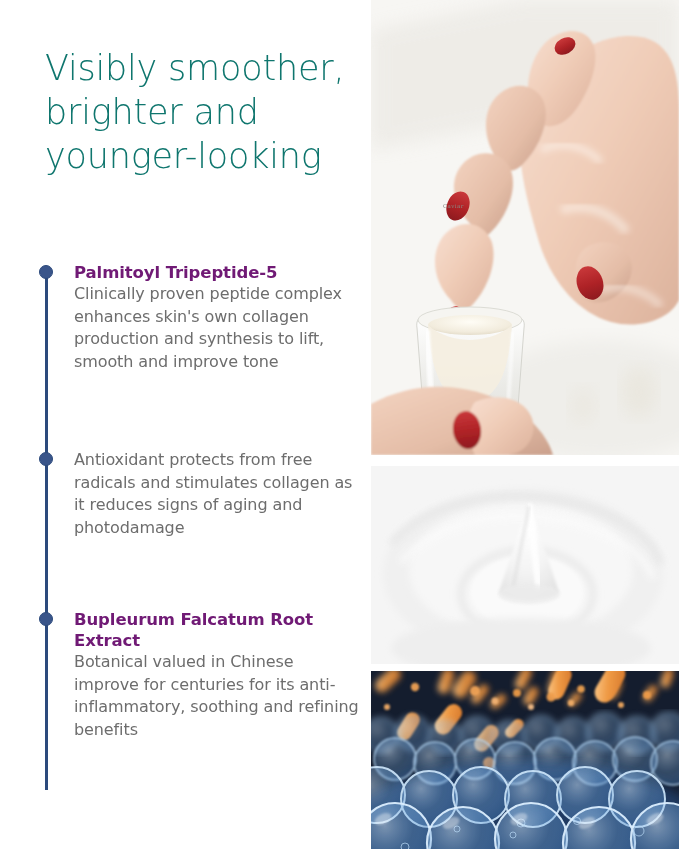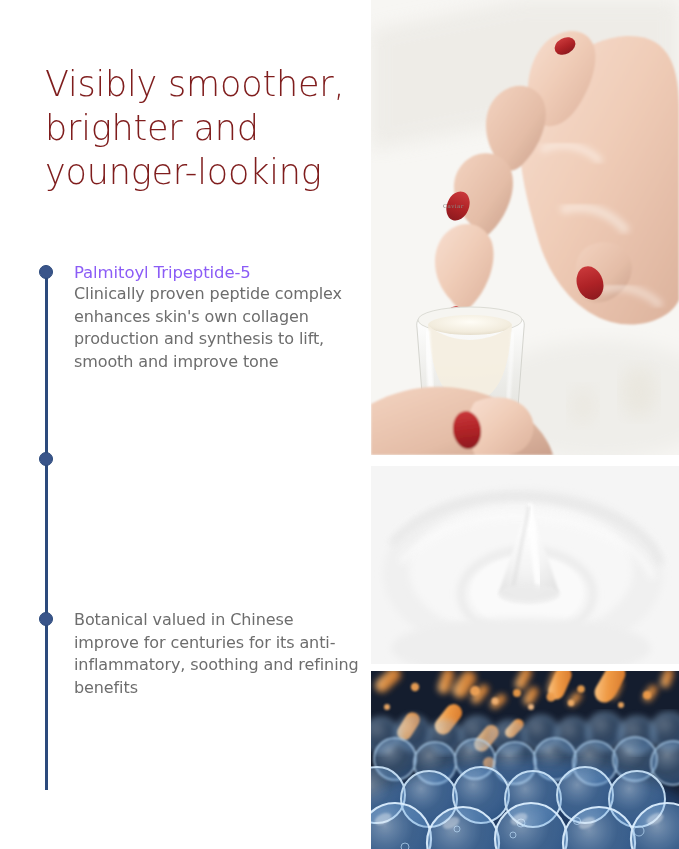--- a/index.html
+++ b/index.html
@@ -19,23 +19,22 @@
     background:#ffffff;
   }
 
   .headline {
     position:absolute;
     left:45px; top:46px;
     width:315px;
     font-size:35px;
     line-height:44px;
     font-weight:300;
-    color:#7f1d1d;
+    color:#0f766e;
     letter-spacing:-0.2px;
-    margin-top:16px;
   }
 
   
   .rail {
     position:absolute;
     left:44.5px;
     top:270px;
     width:3px;
     height:520px;
     background:#2c4a7c;
@@ -60,22 +59,22 @@
 
   .bullet-body {
     position:absolute;
     left:74px;
     width:286px;
   }
 
   .b-title {
     font-size:16.5px;
     line-height:21px;
-    font-weight:normal;
-    color:#8b5cf6;
+    font-weight:bold;
+    color:#701a75;
     letter-spacing:-0.1px;
   }
 
   .b-text {
     font-size:16px;
     line-height:22.5px;
     font-weight:400;
     color:#6d6d6d;
     letter-spacing:-0.1px;
   }
@@ -166,26 +165,28 @@
       <span class="dot"></span>
       <div class="bullet-body">
         <div class="b-title">Palmitoyl Tripeptide-5</div>
         <div class="b-text">Clinically proven peptide complex enhances skin's own collagen production and synthesis to lift, smooth and improve tone</div>
       </div>
     </div>
 
     <div class="bullet" id="bullet-2">
       <span class="dot"></span>
       <div class="bullet-body">
+        <div class="b-text">Antioxidant protects from free radicals and stimulates collagen as it reduces signs of aging and photodamage</div>
       </div>
     </div>
 
     <div class="bullet" id="bullet-3">
       <span class="dot"></span>
       <div class="bullet-body">
+        <div class="b-title">Bupleurum Falcatum Root Extract</div>
         <div class="b-text">Botanical valued in Chinese improve for centuries for its anti-inflammatory, soothing and refining benefits</div>
       </div>
     </div>
 
   </div>
 </div>
 
 <div class="photo-col">
 
   <div class="photo" id="photo-hands">

